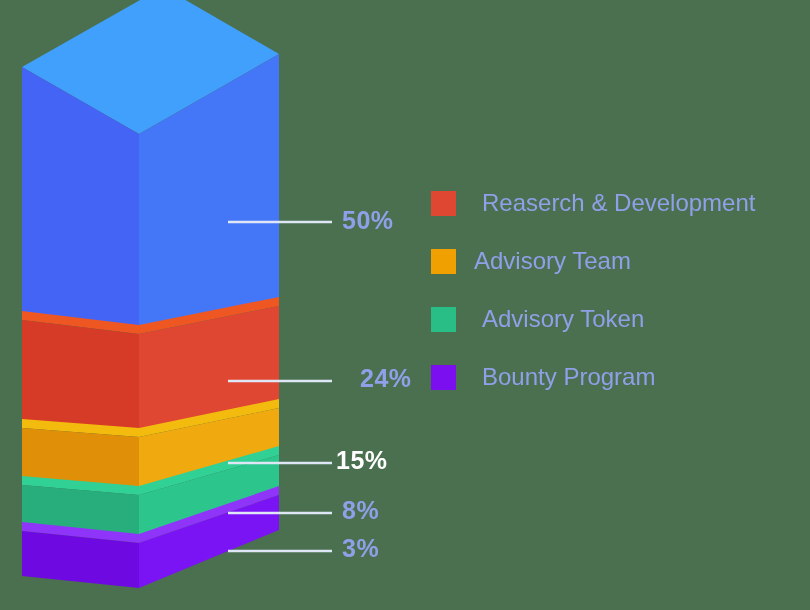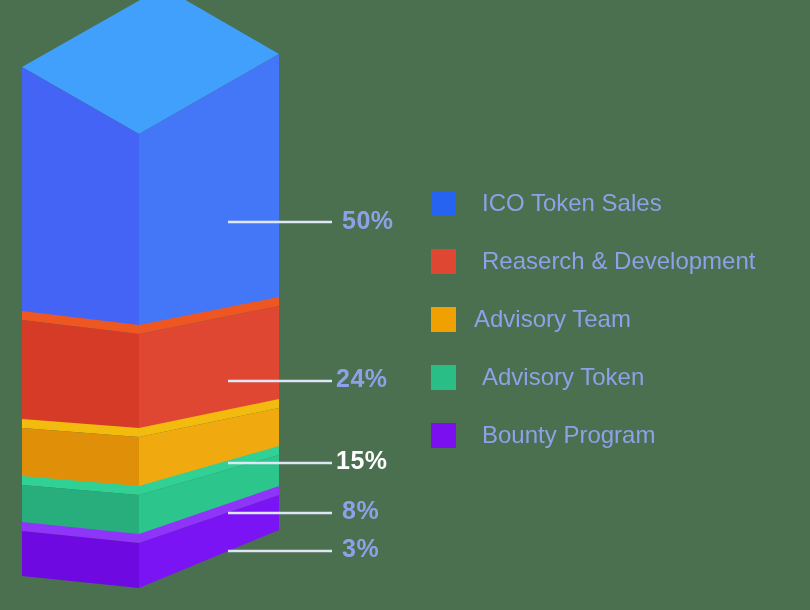--- a/index.html
+++ b/index.html
@@ -99,30 +99,26 @@
     <g>
       <line x1="228" y1="222" x2="332" y2="222" stroke="#dfe6f5" stroke-width="2.5"></line>
       <line x1="228" y1="381" x2="332" y2="381" stroke="#dfe6f5" stroke-width="2.5"></line>
       <line x1="228" y1="463" x2="332" y2="463" stroke="#dfe6f5" stroke-width="2.5"></line>
       <line x1="228" y1="513" x2="332" y2="513" stroke="#dfe6f5" stroke-width="2.5"></line>
       <line x1="228" y1="551" x2="332" y2="551" stroke="#dfe6f5" stroke-width="2.5"></line>
     </g>
   </svg>
 
   <div class="pct-label" style="left: 342px; top: 208px; color: rgb(143, 160, 232);">50%</div>
-  <div class="pct-label" style="left: 336px; top: 366px; color: rgb(143, 160, 232);">24%</div>
+  <div class="pct-label" style="left: 360px; top: 366px; color: rgb(143, 160, 232);">24%</div>
   <div class="pct-label" style="left: 336px; top: 448px; color: #ffffff;">15%</div>
   <div class="pct-label" style="left: 342px; top: 498px; color: rgb(143, 160, 232);">8%</div>
   <div class="pct-label" style="left: 342px; top: 536px; color: rgb(143, 160, 232);">3%</div>
 
   <div id="legend">
-    <div class="legend-row">
-      <span class="legend-swatch" style="background: rgb(37, 99, 240);"></span>
-      <span class="legend-label" style="color: rgb(143, 160, 232);">ICO Token Sales</span>
-    </div>
     <div class="legend-row">
       <span class="legend-swatch" style="background: rgb(224, 71, 51);"></span>
       <span class="legend-label" style="color: rgb(143, 160, 232);">Reaserch &amp; Development</span>
     </div>
     <div class="legend-row">
       <span class="legend-swatch" style="background: rgb(240, 160, 0);"></span>
       <span class="legend-label" style="color: rgb(143, 160, 232); margin-left: 18px;">Advisory Team</span>
     </div>
     <div class="legend-row">
       <span class="legend-swatch" style="background: rgb(40, 190, 133);"></span>

